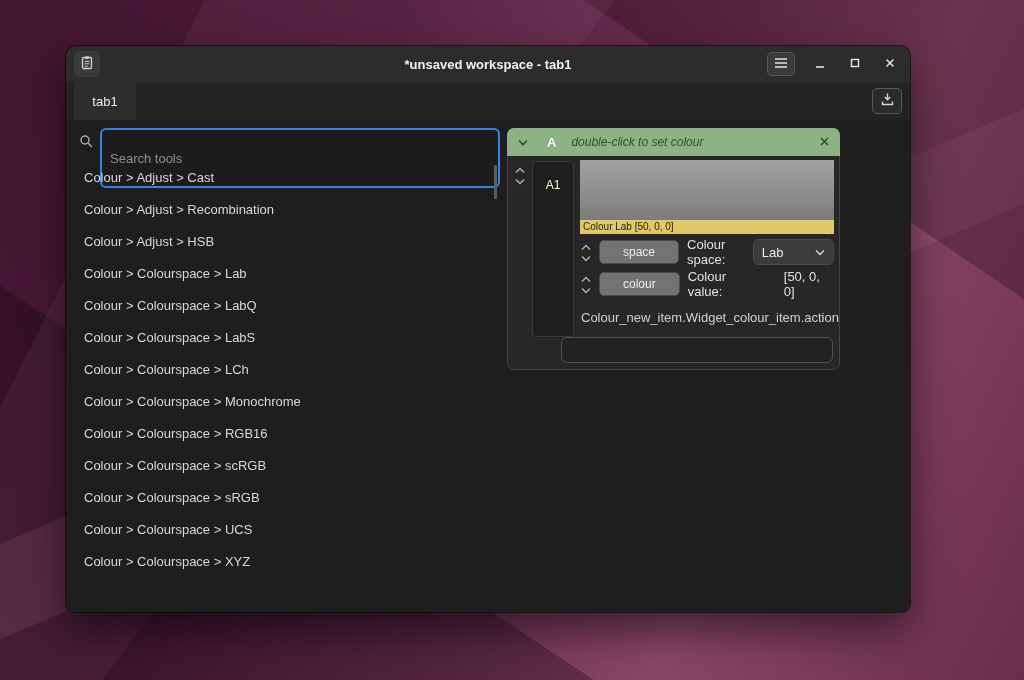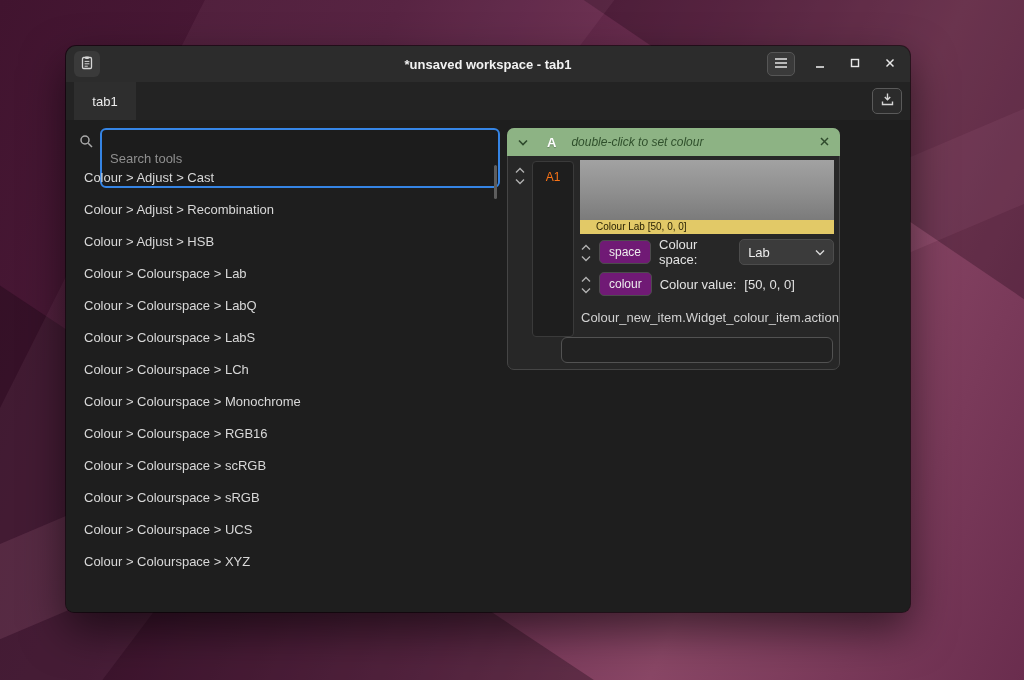--- a/index.html
+++ b/index.html
@@ -59,37 +59,37 @@
   .hdr-label{color:#ffffff;font-size:13px;font-weight:700;margin-right:15px;text-shadow:0 1px 1px rgba(0,0,0,.25)}
   .hdr-hint{color:#30502c;font-size:12px;font-style:italic}
   .hdr-close{background:transparent;border:none;padding:0;margin-left:auto;display:flex;align-items:center}
 
   .chev-stack{display:flex;flex-direction:column;gap:3px;align-items:center}
   .chev-btn{background:transparent;border:none;padding:0;width:12px;height:8px;display:flex;align-items:center;justify-content:center}
 
   .card-side-chevs{position:absolute;left:6px;top:36px}
   .row-column{position:absolute;left:24px;top:32px;width:42px;height:176px;background:#1e1e1e;
     border:1px solid #3a3a3a;border-radius:4px;box-sizing:border-box;text-align:center}
-  .row-column-label{display:inline-block;margin-top:8px;color:#f97316;font-size:12px;background:transparent;border:none;padding:0}
+  .row-column-label{display:inline-block;margin-top:16px;color:#fef9c3;font-size:12px;background:transparent;border:none;padding:0}
 
   .thumb{position:absolute;left:72px;top:31px;width:254px;height:60px;
     background:linear-gradient(#a2a2a2,#8e8e8e 55%,#7b7b7b)}
   .thumb-caption{position:absolute;left:72px;top:91px;width:254px;height:14px;background:#e2c967;
-    color:#2b2305;font-size:10px;line-height:14px;padding-left:16px;box-sizing:border-box;white-space:nowrap;overflow:hidden}
+    color:#2b2305;font-size:10px;line-height:14px;padding-left:3px;box-sizing:border-box;white-space:nowrap;overflow:hidden}
 
   .w-row{position:absolute;left:72px;width:254px;height:26px;display:flex;align-items:center}
   .w-row .chev-stack{margin-right:7px}
-  .small-btn{background:#701a75;border:1px solid #4c4c4c;border-radius:5px;color:#ededed;font-size:12px;
-    height:24px;padding:0 9px;display:flex;align-items:center;box-sizing:border-box;
+  .small-btn{background:#737373;border:1px solid #4c4c4c;border-radius:5px;color:#ededed;font-size:12px;
+    height:24px;padding:0 23px;display:flex;align-items:center;box-sizing:border-box;
     font-family:"Liberation Sans","DejaVu Sans",sans-serif}
   .w-label{color:#e2e2e2;font-size:13px;margin-left:8px}
   .dropdown{margin-left:auto;width:95px;height:26px;background:#3b3b3b;border:1px solid #4c4c4c;border-radius:5px;
     color:#ededed;font-size:13px;display:flex;align-items:center;padding:4px 8px;box-sizing:border-box}
   .dropdown .dd-caret{margin-left:auto;display:flex;align-items:center}
-  .w-value{color:#e2e2e2;font-size:13px;margin-left:8px}
+  .w-value{color:#e2e2e2;font-size:13px;margin-left:20px}
 
   .action-text{position:absolute;left:73px;top:181px;color:#d2d2d2;font-size:13px;white-space:nowrap}
   .formula-entry{position:absolute;left:53px;top:208px;width:272px;height:26px;background:#222222;
     border:1px solid #525252;border-radius:6px;color:#e6e6e6;font-size:13px;padding:0 8px;box-sizing:border-box;outline:none;
     font-family:"Liberation Sans","DejaVu Sans",sans-serif}
 </style>
 </head>
 <body>
 
 <div class="desktop">

